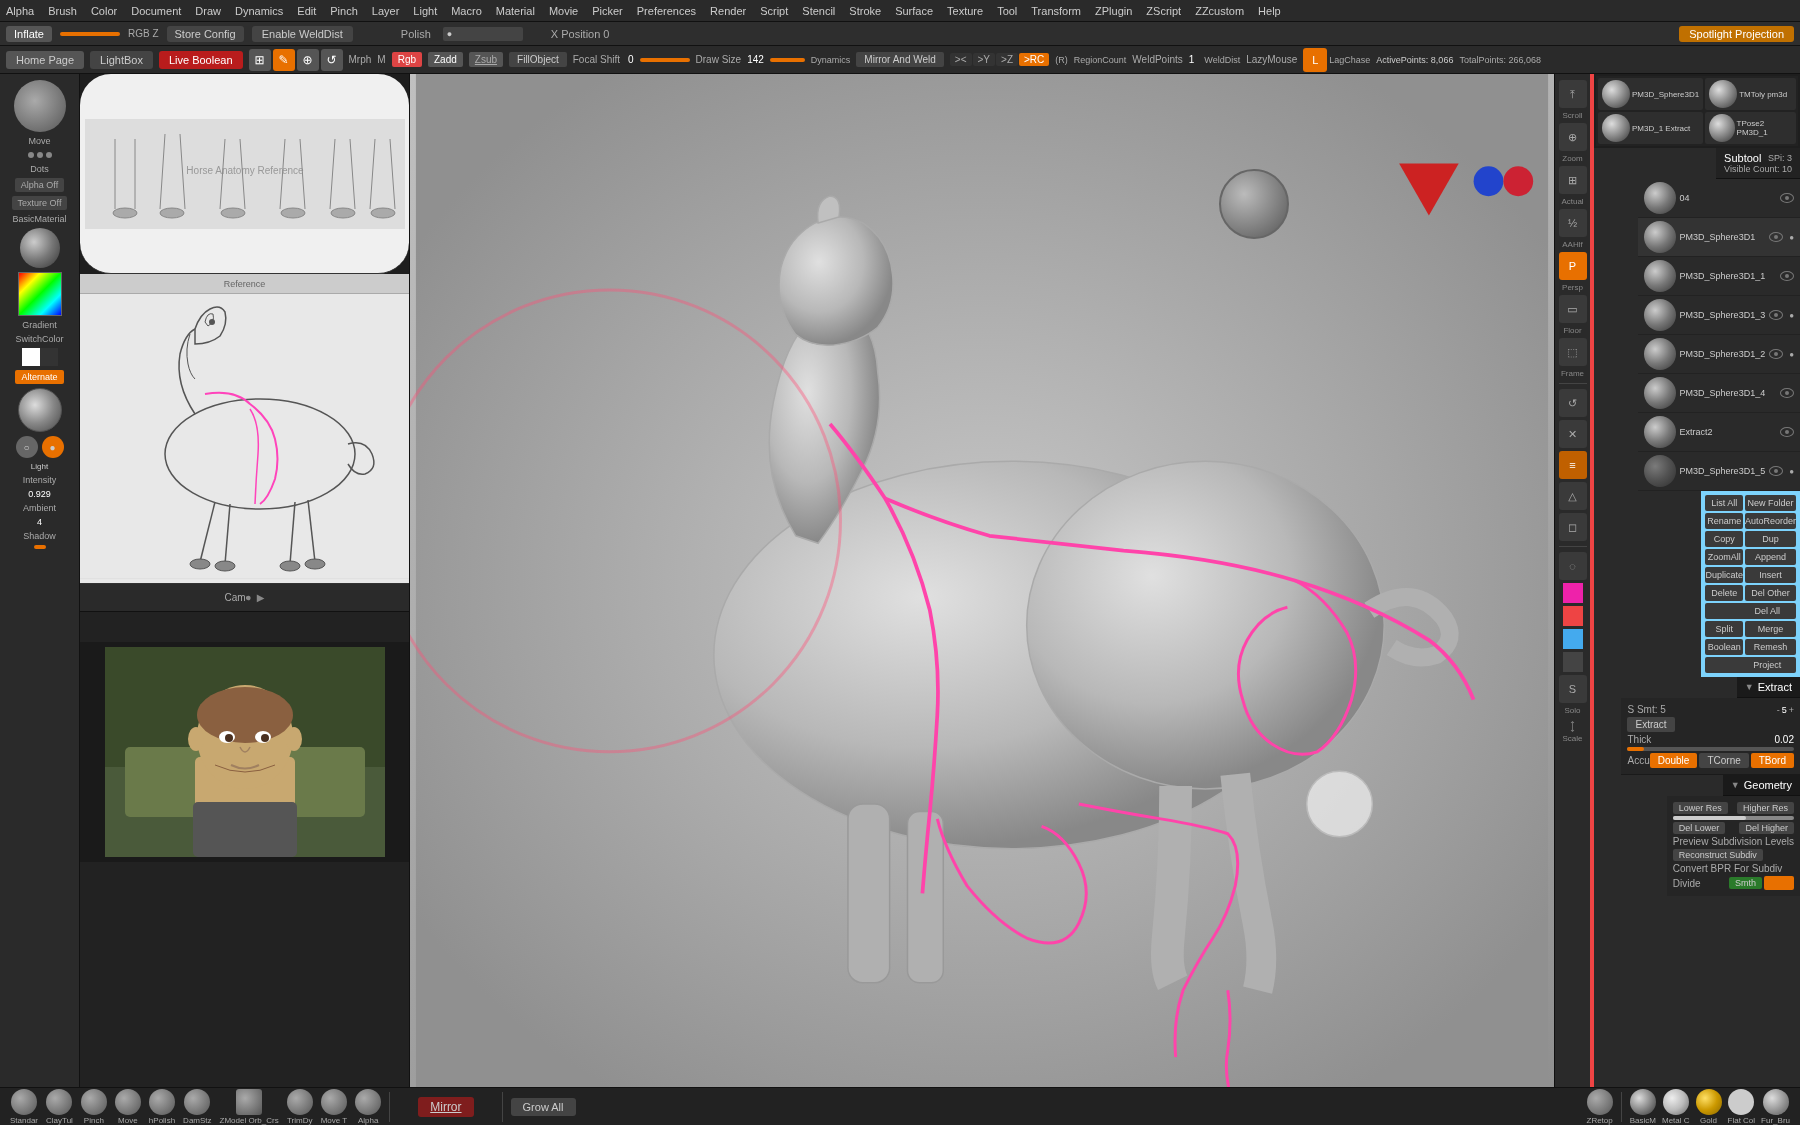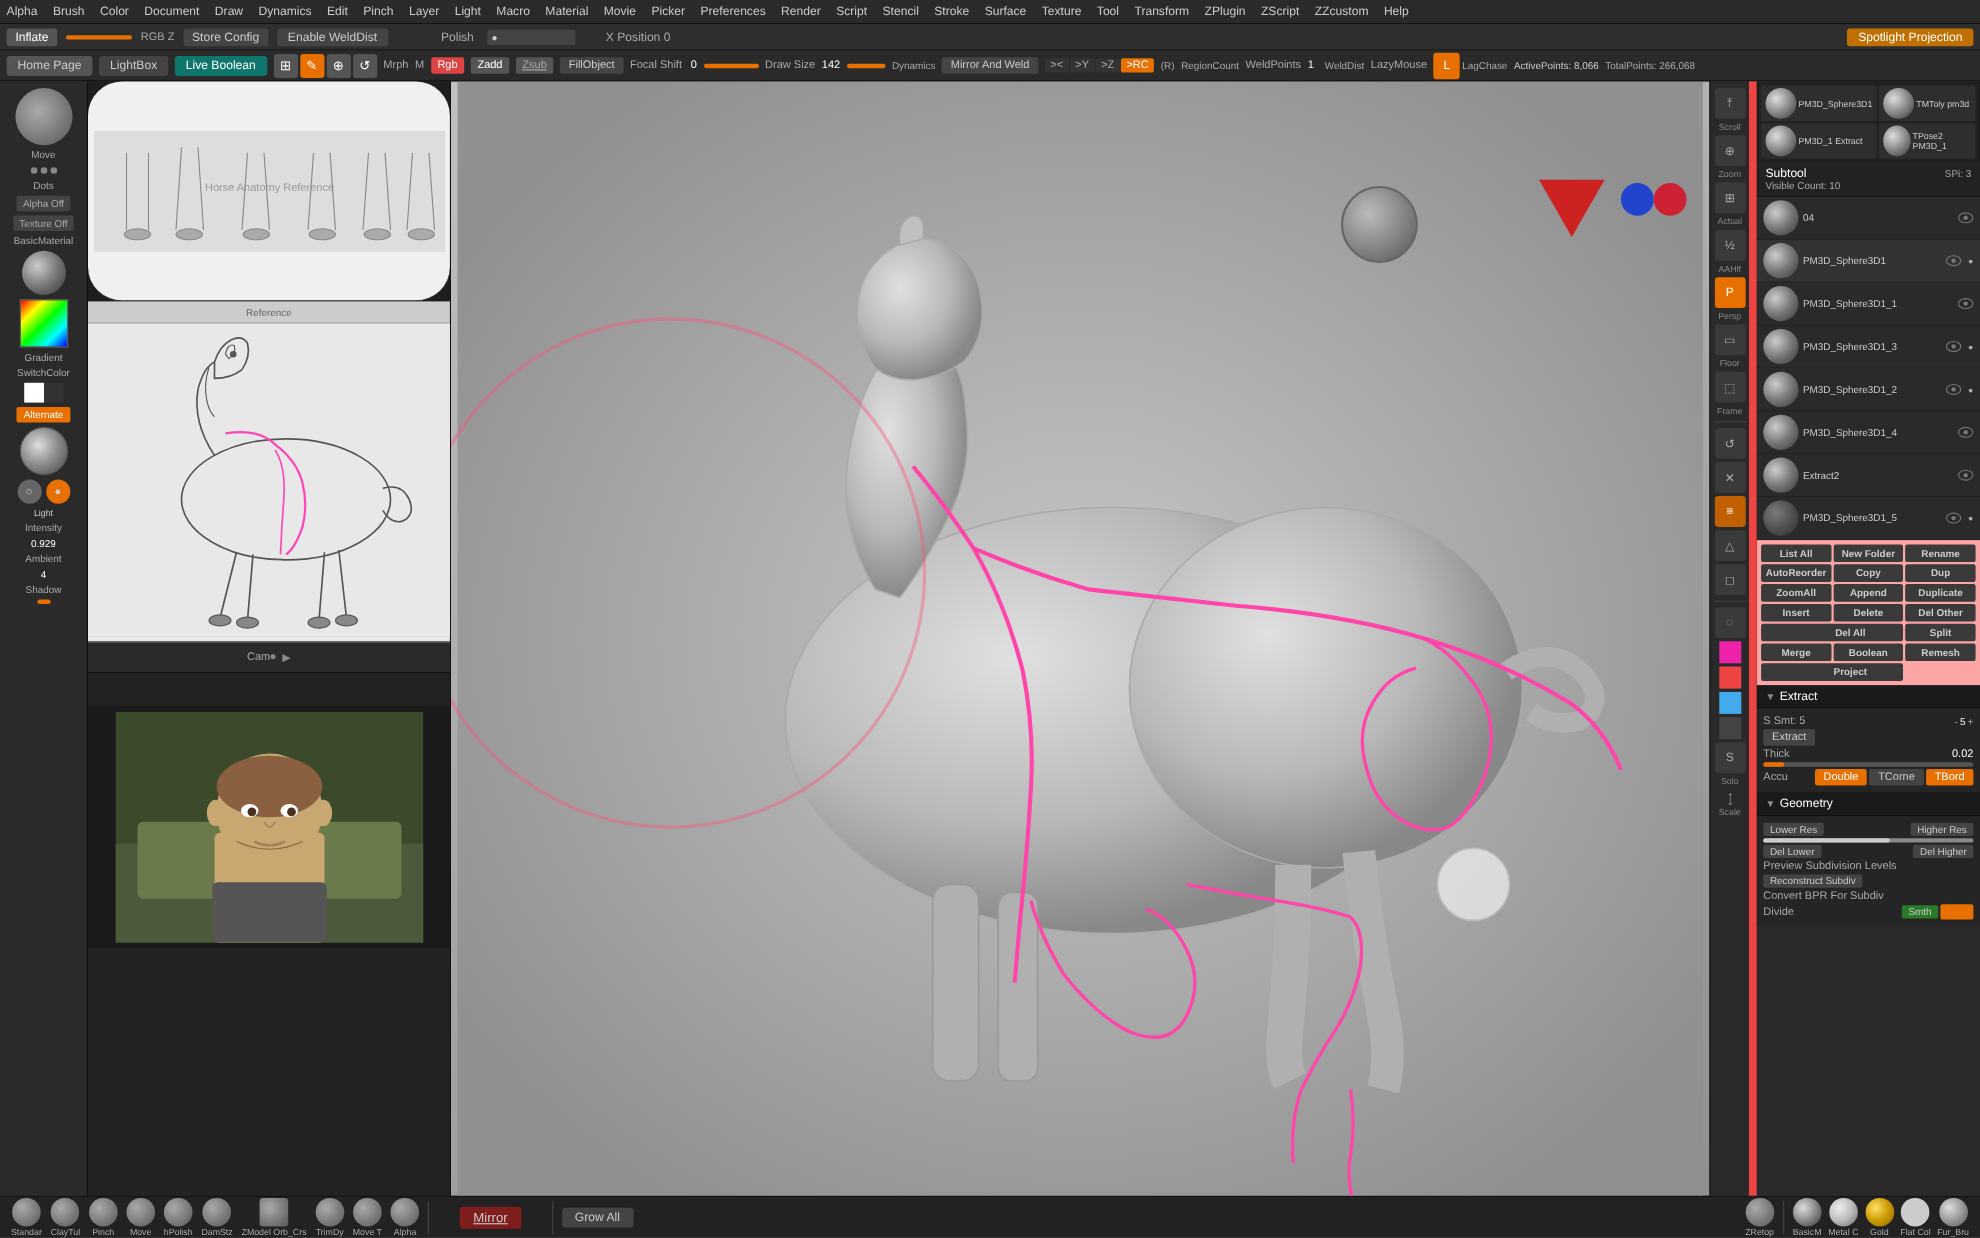--- a/index.html
+++ b/index.html
@@ -106,21 +106,21 @@
     }
     .tab-btn {
       background: #444;
       color: #ccc;
       padding: 3px 10px;
       border-radius: 3px;
       font-size: 11px;
       cursor: pointer;
     }
     .tab-btn.active {
-      background: #0f766e;
+      background: #b91c1c;
       color: #fff;
       text-align: right;
     }
     .tab-btn.home {
       background: #555;
     }
     .small-icon-btn {
       width: 22px;
       height: 22px;
       background: #555;
@@ -334,23 +334,24 @@
       color: #888;
       text-align: center;
     }
 
     
     .subtool-panel {
       width: 210px;
       background: #2a2a2a;
       display: flex;
       flex-direction: column;
-      border-left: 7px solid #ef4444;
+      border-left: 4px solid #ef4444;
       overflow-y: auto;
       overflow-x: hidden;
+      align-items: flex-end;
     }
     .subtool-header {
       background: #222;
       padding: 4px 8px;
       font-size: 11px;
       color: #fff;
       border-bottom: 1px solid #111;
     }
     .subtool-item {
       display: flex;
@@ -566,25 +567,24 @@
       gap: 2px;
       padding: 2px 4px;
       background: #2e2e2e;
       border-radius: 2px;
       cursor: pointer;
     }
     .sph-name { font-size: 8px; color: #ccc; }
 
     .subtool-list-actions {
       display: grid;
-      grid-template-columns: 1fr 1fr 1fr;
+      grid-template-columns: 1fr;
       gap: 2px;
       padding: 4px;
-      background: #fca5a5;
-      font-weight: bold;
+      background: #7dd3fc;
     }
     .sla-btn {
       background: #3a3a3a;
       color: #ccc;
       padding: 3px 0;
       text-align: center;
       font-size: 9px;
       border-radius: 2px;
       cursor: pointer;
     }

